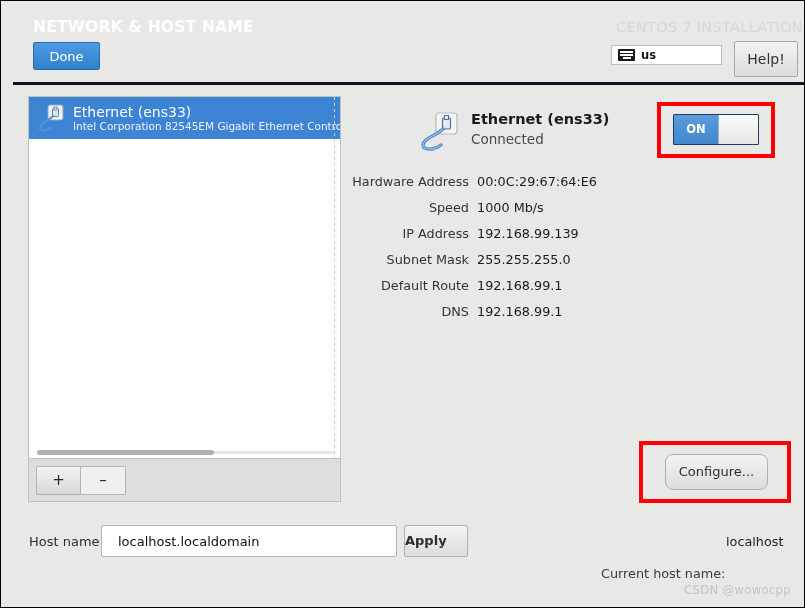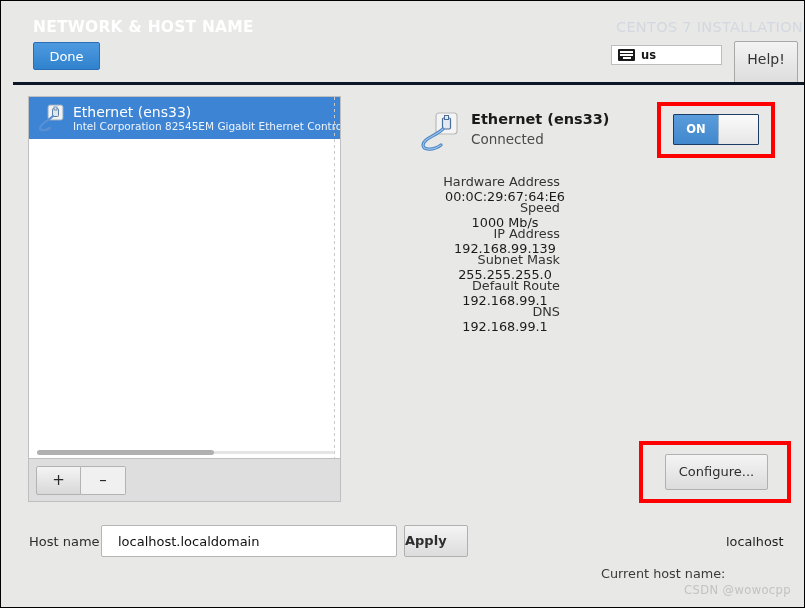--- a/index.html
+++ b/index.html
@@ -124,21 +124,21 @@
   #kb-layout-label {
     font-size: 11.5px;
     font-weight: bold;
     color: #161616;
   }
   #help-button {
     position: absolute;
     left: 721px;
     top: 40px;
     width: 64px;
-    height: 44px;
+    height: 36px;
     border: 1px solid #a8a8a8;
     border-radius: 2px;
     background: linear-gradient(to bottom, #f3f3f3 0%, #dcdcdc 100%);
     color: #333333;
     font-size: 14px;
     line-height: 34px;
     text-align: center;
     box-sizing: border-box;
     cursor: pointer;
   }
@@ -288,22 +288,21 @@
   }
   #detail-table {
     position: absolute;
     left: 350px;
     top: 173px;
     width: 300px;
   }
   .detail-row {
     display: flex;
     height: 26px;
-    align-items: center;
-    flex-direction: column;
+    align-items: flex-start;
   }
   .detail-label {
     width: 118px;
     text-align: right;
     font-size: 12.8px;
     color: #333333;
     white-space: nowrap;
   }
   .detail-value {
     margin-left: 8px;
@@ -360,21 +359,21 @@
     border: 4px solid #fe0000;
     box-sizing: border-box;
   }
   #configure-button {
     position: absolute;
     left: 664px;
     top: 453px;
     width: 103px;
     height: 36px;
     border: 1px solid #b0b0b0;
-    border-radius: 2px;
+    border-radius: 8px;
     background: linear-gradient(to bottom, #f4f4f4 0%, #dcdcdc 100%);
     color: #2d2d2d;
     font-size: 13px;
     line-height: 34px;
     text-align: center;
     box-sizing: border-box;
     cursor: pointer;
   }
 
   

